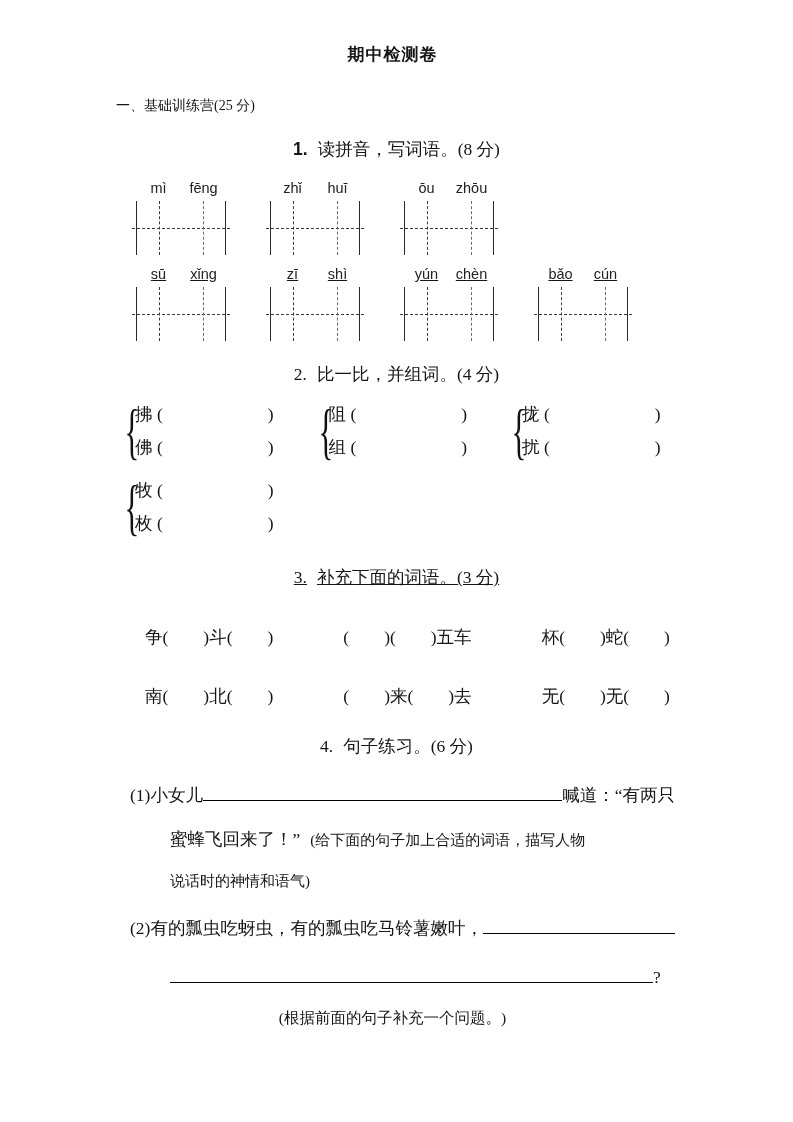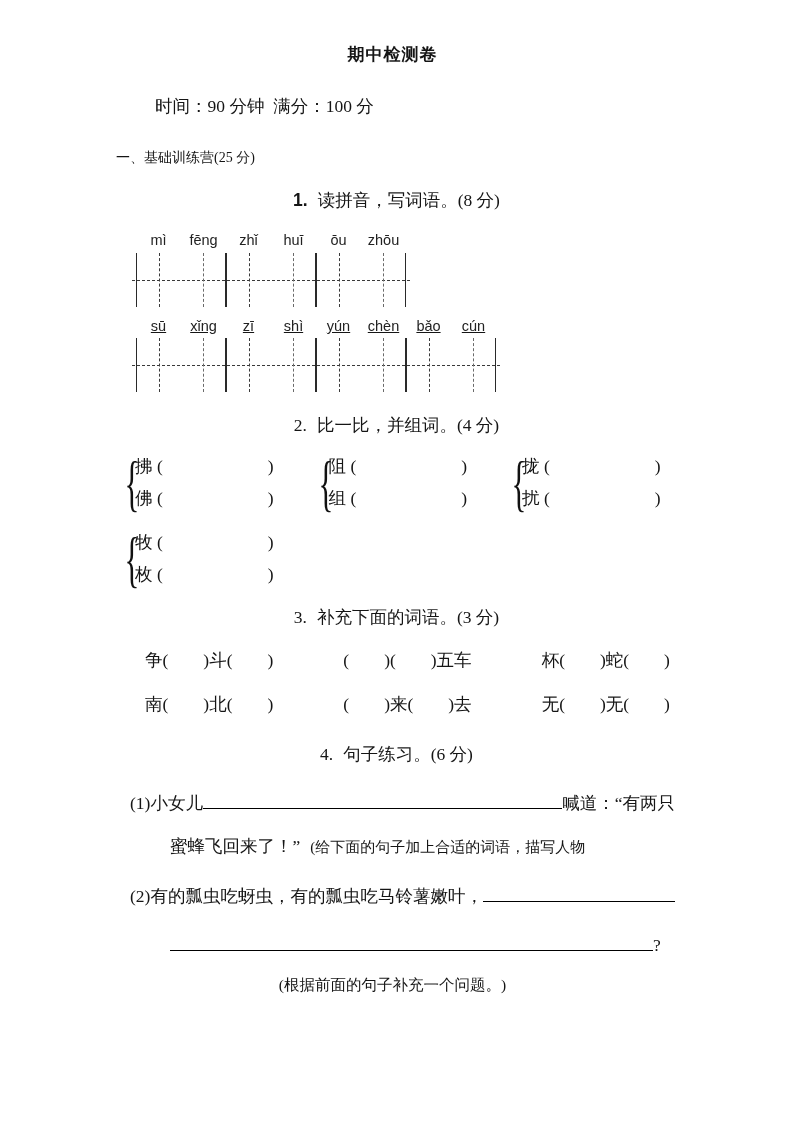--- a/index.html
+++ b/index.html
@@ -13,57 +13,56 @@
     text-align:center;padding-top:44px;font-size:17px;font-weight:bold;
     letter-spacing:1px;
   }
   .meta-line{margin-top:28px;margin-left:45px;white-space:pre;}
   .sec-heading{margin-top:30px;margin-left:6px;font-size:14px;}
   .q-line{margin-top:22px;margin-left:8px;text-align:center;}
   .q-num{margin-right:10px;}
   .q-num.bold-sans{font-family:"Liberation Sans","DejaVu Sans",sans-serif;font-weight:bold;}
   
   .pinyin-block{margin-top:18px;margin-left:26px;}
-  .prow{display:flex;}
+  .prow{display:flex;gap:44px;}
   .prow + .prow{margin-top:10px;text-decoration:underline;}
   .punit{width:90px;}
   .psyls{display:flex;font-family:"Liberation Sans","DejaVu Sans",sans-serif;
          font-size:14.5px;color:#222;margin-bottom:2px;}
   .psyls span{flex:1;text-align:center;}
   .pgrid{height:54px;position:relative;
          border-left:1.6px solid #2a2a2a;border-right:1.6px solid #2a2a2a;}
   .pgrid .hmid{position:absolute;left:-5px;right:-5px;top:50%;border-top:1.4px dashed #3a3a3a;}
   .pgrid .vq1{position:absolute;left:25%;top:0;bottom:0;border-left:1.4px dashed #3a3a3a;}
   .pgrid .vq2{position:absolute;left:75%;top:0;bottom:0;border-left:1.4px dashed #6a6a6a;}
   
   .pairs-row{display:flex;gap:40px;margin-left:10px;margin-top:14px;}
   .pair{display:flex;align-items:center;}
   .brace{font-size:62px;font-weight:300;transform:scaleX(0.5);width:18px;
          line-height:1;color:#111;flex:none;margin-right:-3px;}
   .pair-lines{display:flex;flex-direction:column;gap:9px;white-space:pre;}
   
-  .q3row{display:flex;gap:70px;margin-left:35px;margin-top:20px;white-space:pre;font-family:Liberation Serif, serif;}
+  .q3row{display:flex;gap:70px;margin-left:35px;margin-top:36px;white-space:pre;font-family:Liberation Serif, serif;}
   
   .s4line{display:flex;align-items:baseline;margin-top:24px;margin-left:20px;}
   .s4cont{margin-top:20px;margin-left:60px;}
   .blank{border-bottom:1.3px solid #000;height:1.0em;display:inline-block;}
   .blank.grow{flex:1;}
   .note{font-size:15px;}
   .note-inline{font-size:15px;margin-left:10px;}
   .qmark-line{display:flex;align-items:baseline;margin-top:24px;margin-left:60px;}
   .right-note{margin-top:18px;text-align:center;font-size:15.5px;}
 </style>
 </head>
 <body>
 
 <div class="page">
 
   <div class="doc-title">期中检测卷</div>
 
-  <div class="meta-line">时间：90 分钟  满分：100 分</div>
 
   <div class="sec-heading">一、基础训练营(25 分)</div>
 
   <div class="q-line">
     <span class="q-num bold-sans">1.</span><span>读拼音，写词语。(8 分)</span>
   </div>
 
   <div class="pinyin-block">
     <div class="prow">
       <div class="punit">
@@ -178,21 +177,21 @@
   <div class="pairs-row">
     <div class="pair">
       <span class="brace">{</span>
       <div class="pair-lines">
         <span>牧 (                        )</span>
         <span>枚 (                        )</span>
       </div>
     </div>
   </div>
 
-  <div class="q-line" style="margin-top:16px;">
+  <div class="q-line" style="margin-top:28px;text-decoration:underline;">
     <span class="q-num">3.</span><span>补充下面的词语。(3 分)</span>
   </div>
   <div class="q3row">
     <span>争(        )斗(        )</span>
     <span>(        )(        )五车</span>
     <span>杯(        )蛇(        )</span>
   </div>
   <div class="q3row">
     <span>南(        )北(        )</span>
     <span>(        )来(        )去</span>
@@ -205,20 +204,21 @@
 
   <div class="s4line">
     <span>(1)</span>
       <span>小女儿</span>
       <span class="blank grow"></span>
       <span>喊道：“有两只</span>
   </div>
   <div class="s4cont">
     <span>蜜蜂飞回来了！”</span><span class="note-inline">(给下面的句子加上合适的词语，描写人物</span>
   </div>
+  <div class="s4cont note">说话时的神情和语气)</div>
 
   <div class="s4line">
     <span>(2)</span>
       <span>有的瓢虫吃蚜虫，有的瓢虫吃马铃薯嫩叶，</span>
       <span class="blank grow"></span>
   </div>
   <div class="qmark-line">
     <span class="blank" style="width:483px;"></span>
       <span>?</span>
   </div>

